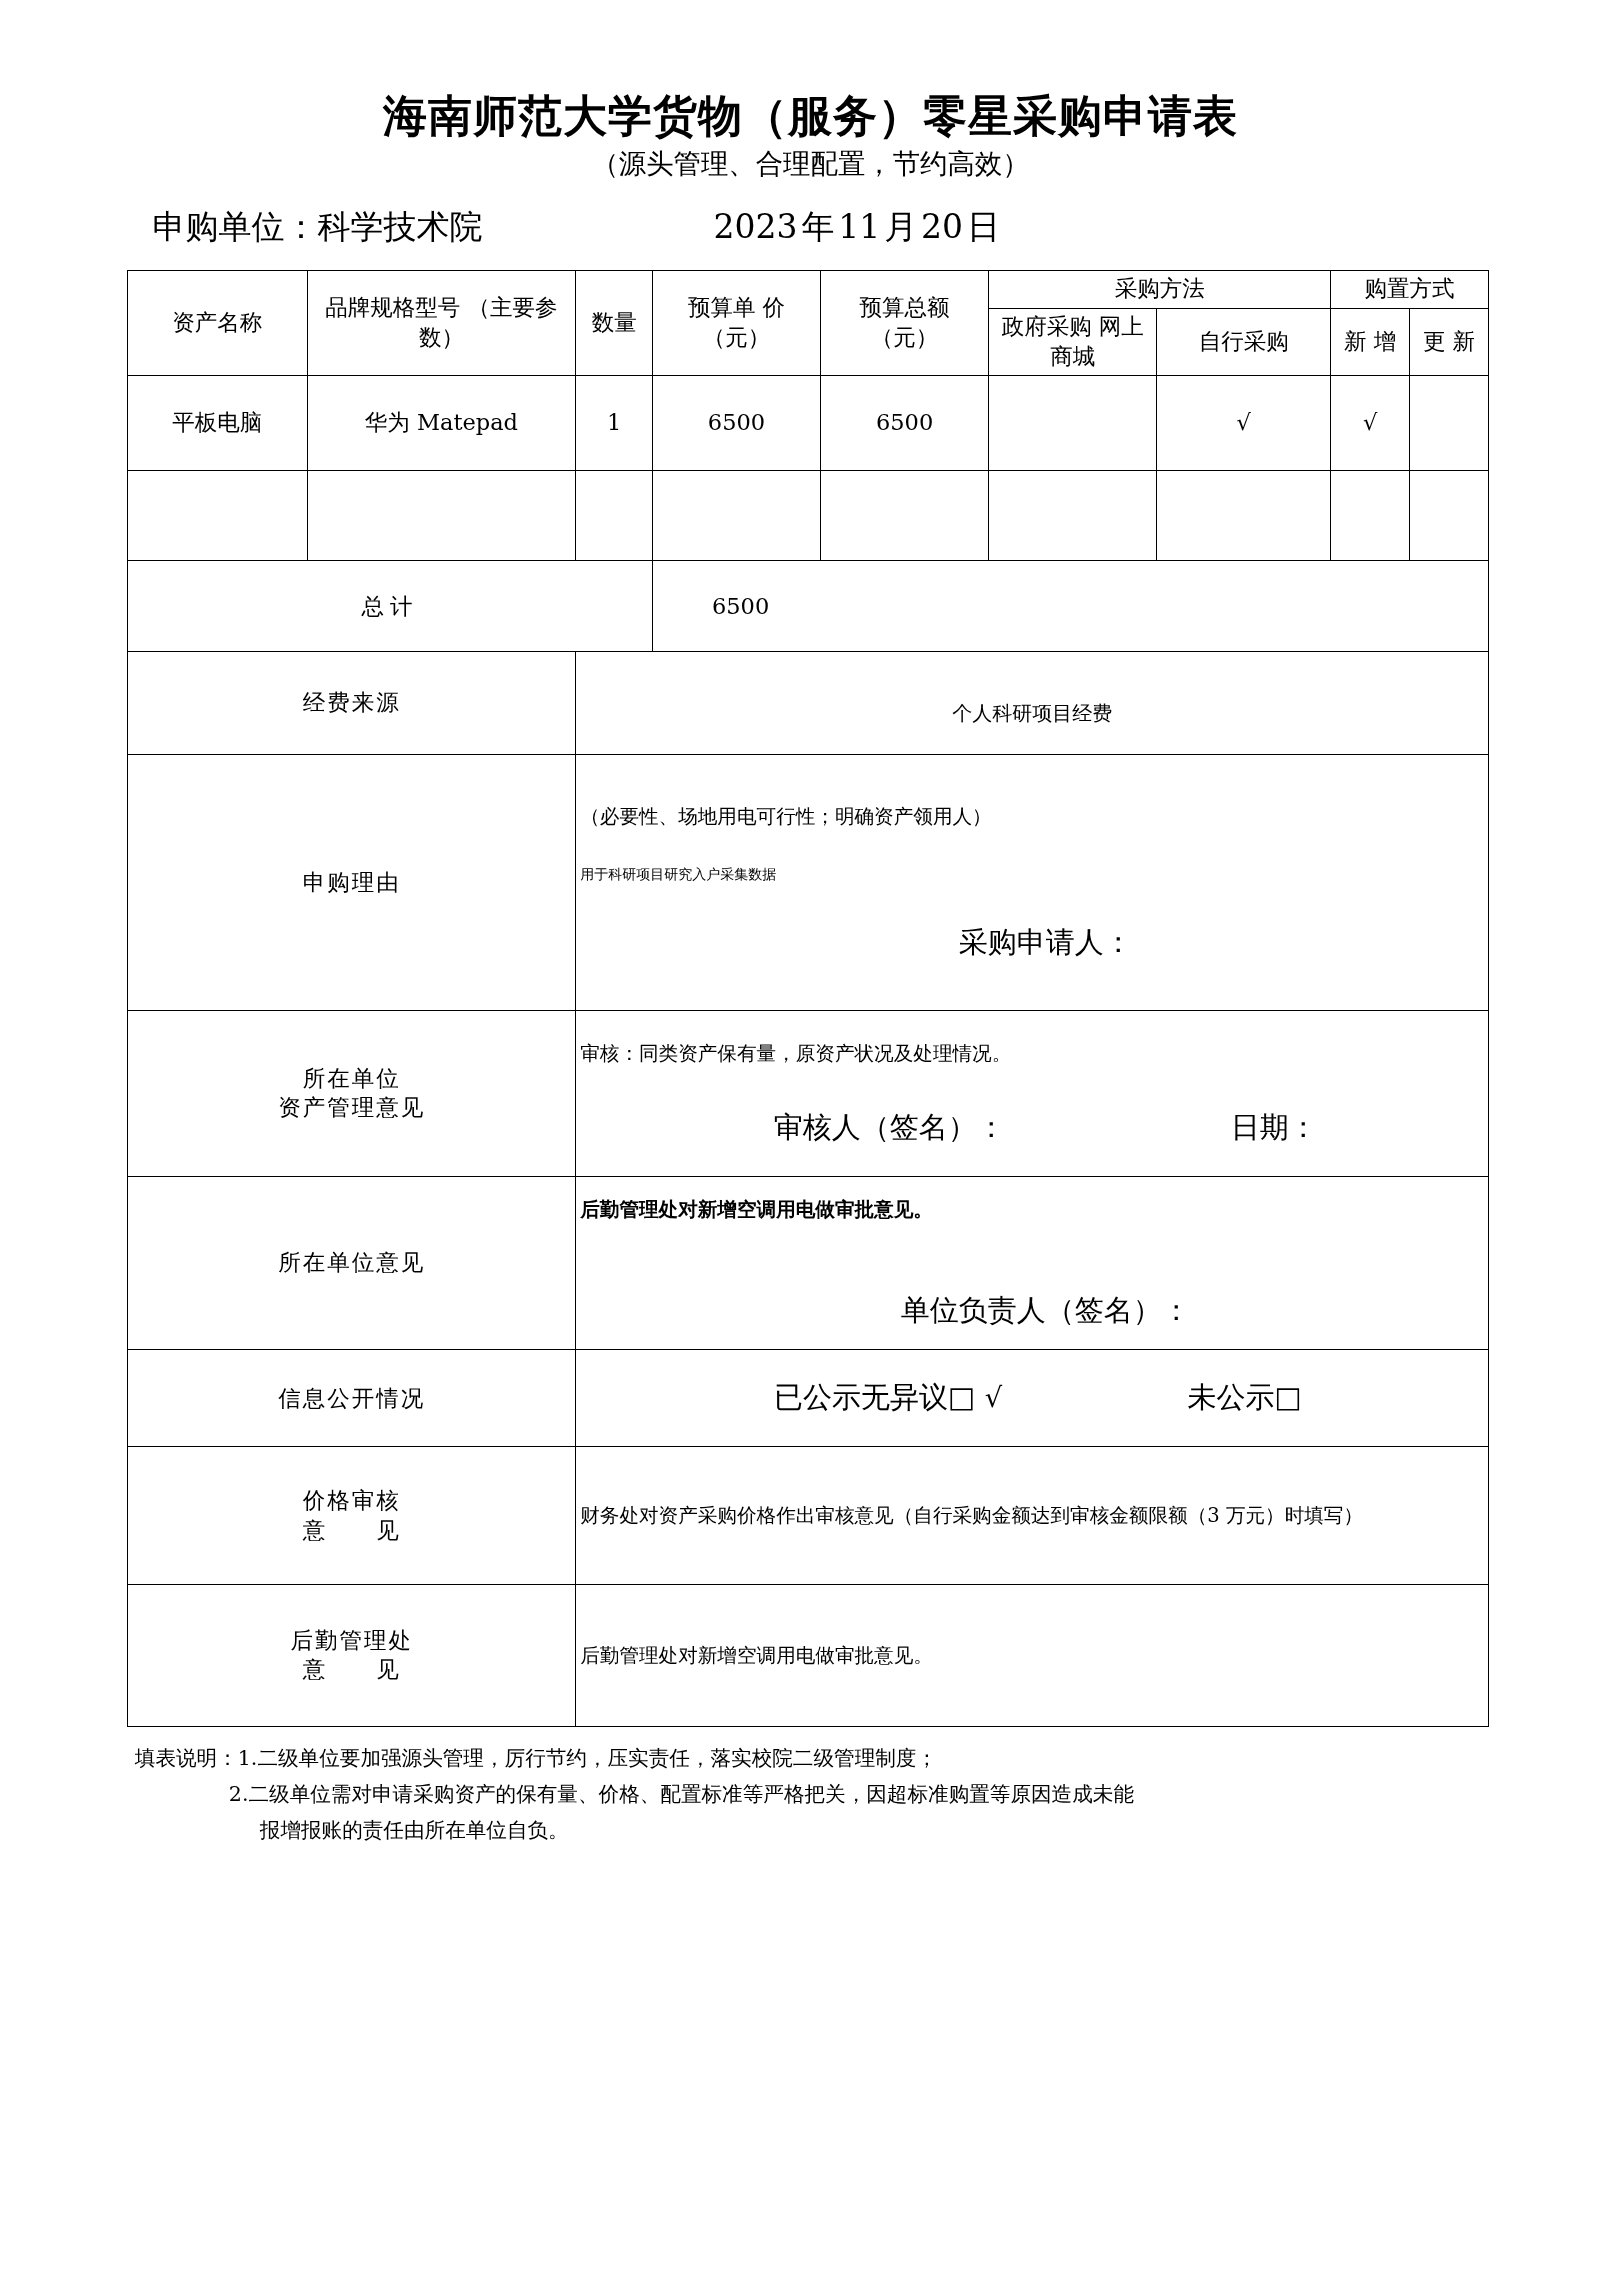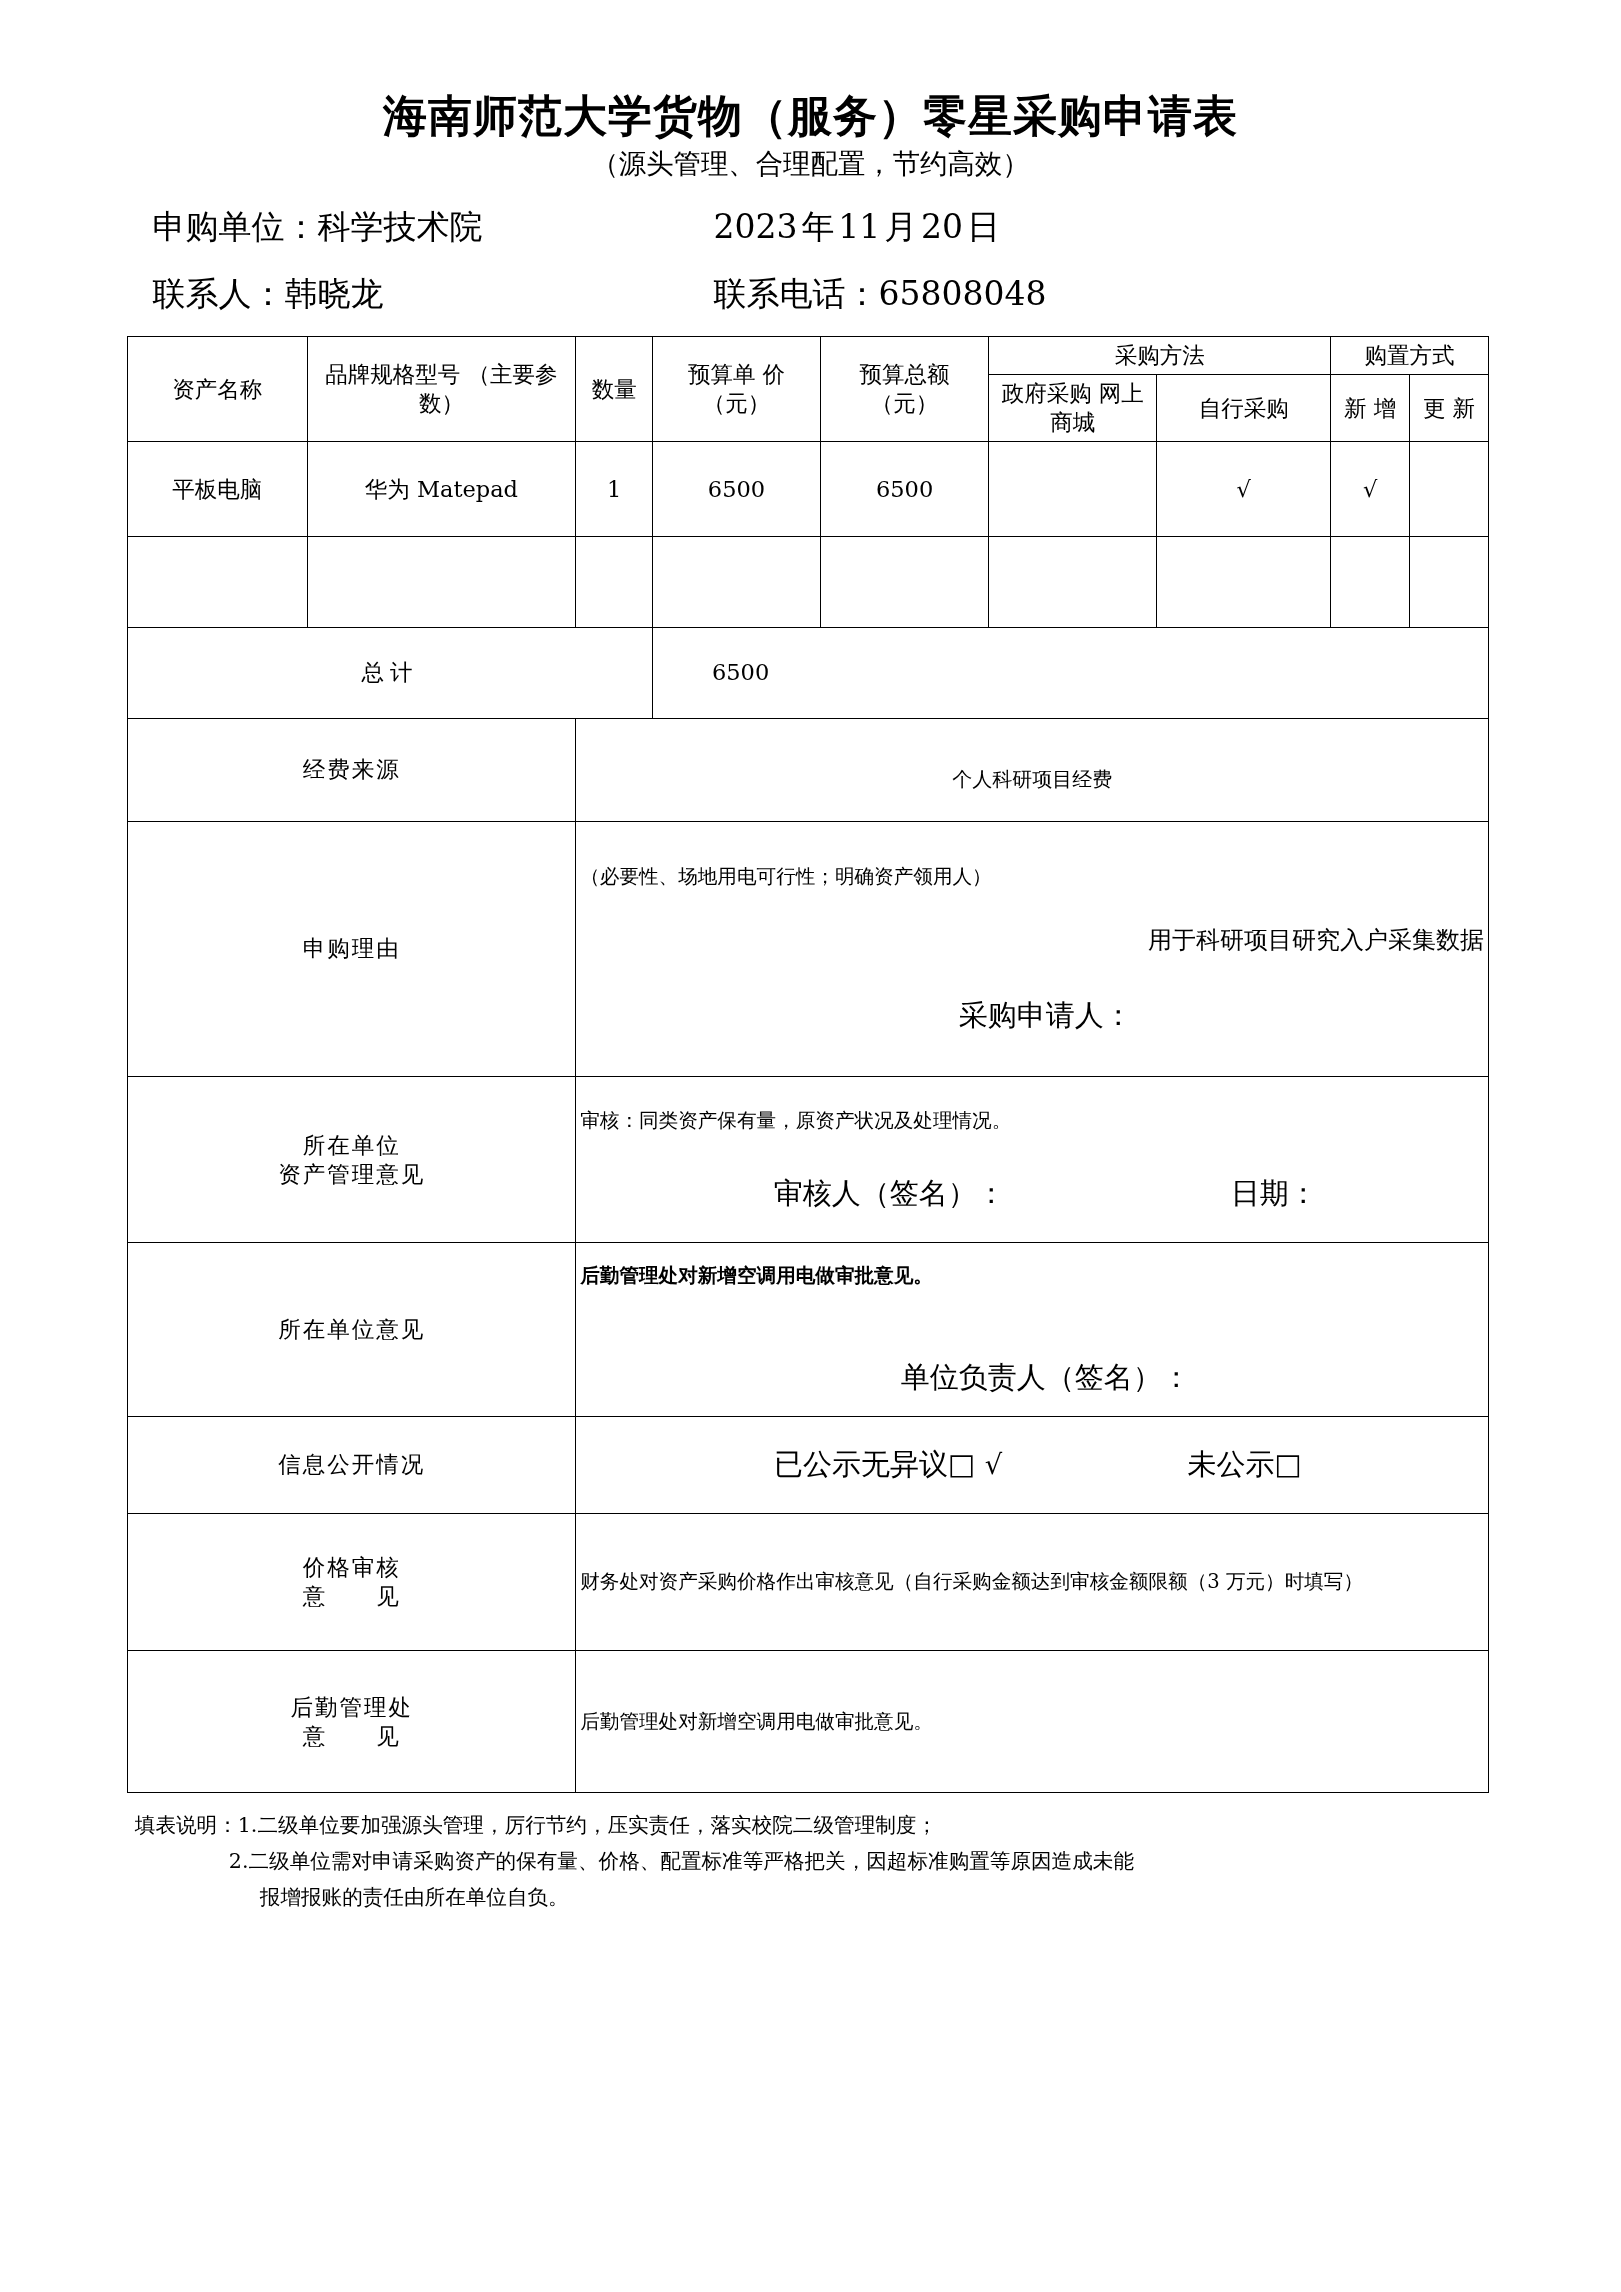--- a/index.html
+++ b/index.html
@@ -123,22 +123,22 @@
     line-height: 1.4;
     text-align: left;
   }
   .hint-bold {
     font-size: 19.6px;
     font-weight: bold;
     line-height: 1.4;
     text-align: left;
   }
   .centered-note {
-    text-align: right;
-    font-size: 24px;
+    text-align: left;
+    font-size: 14px;
     margin-top: 35px;
   }
   .mid-note {
     text-align: center;
     font-size: 20px;
     padding-top: 19.6px;
   }
   .sign-line {
     font-size: 29px;
     padding-left: 27.4px;
@@ -176,28 +176,20 @@
 
   <div class="meta-row">
     <div class="meta-left">
       <span>申购单位：</span><span class="meta-value">科学技术院</span>
     </div>
     <div class="meta-right">
       <span>2023</span><span class="date-part">年</span><span>11</span><span class="date-part">月</span><span>20</span><span class="date-part">日</span>
     </div>
   </div>
 
-  <div class="meta-row">
-    <div class="meta-left">
-      <span>联系人：</span><span class="meta-value">韩晓龙</span>
-    </div>
-    <div class="meta-right">
-      <span>联系电话：</span><span class="meta-value">65808048</span>
-    </div>
-  </div>
 
   <table class="form">
     <colgroup>
       <col class="h-name">
         <col class="h-spec">
         <col class="h-qty">
         <col class="h-unit">
         <col class="h-total">
       <col class="h-gov">
         <col class="h-self">

